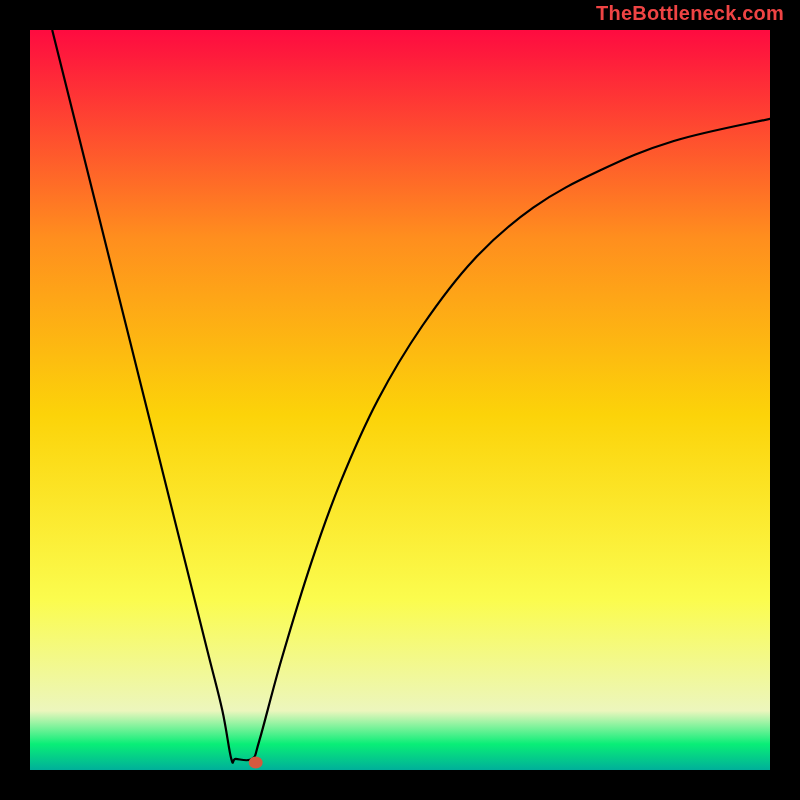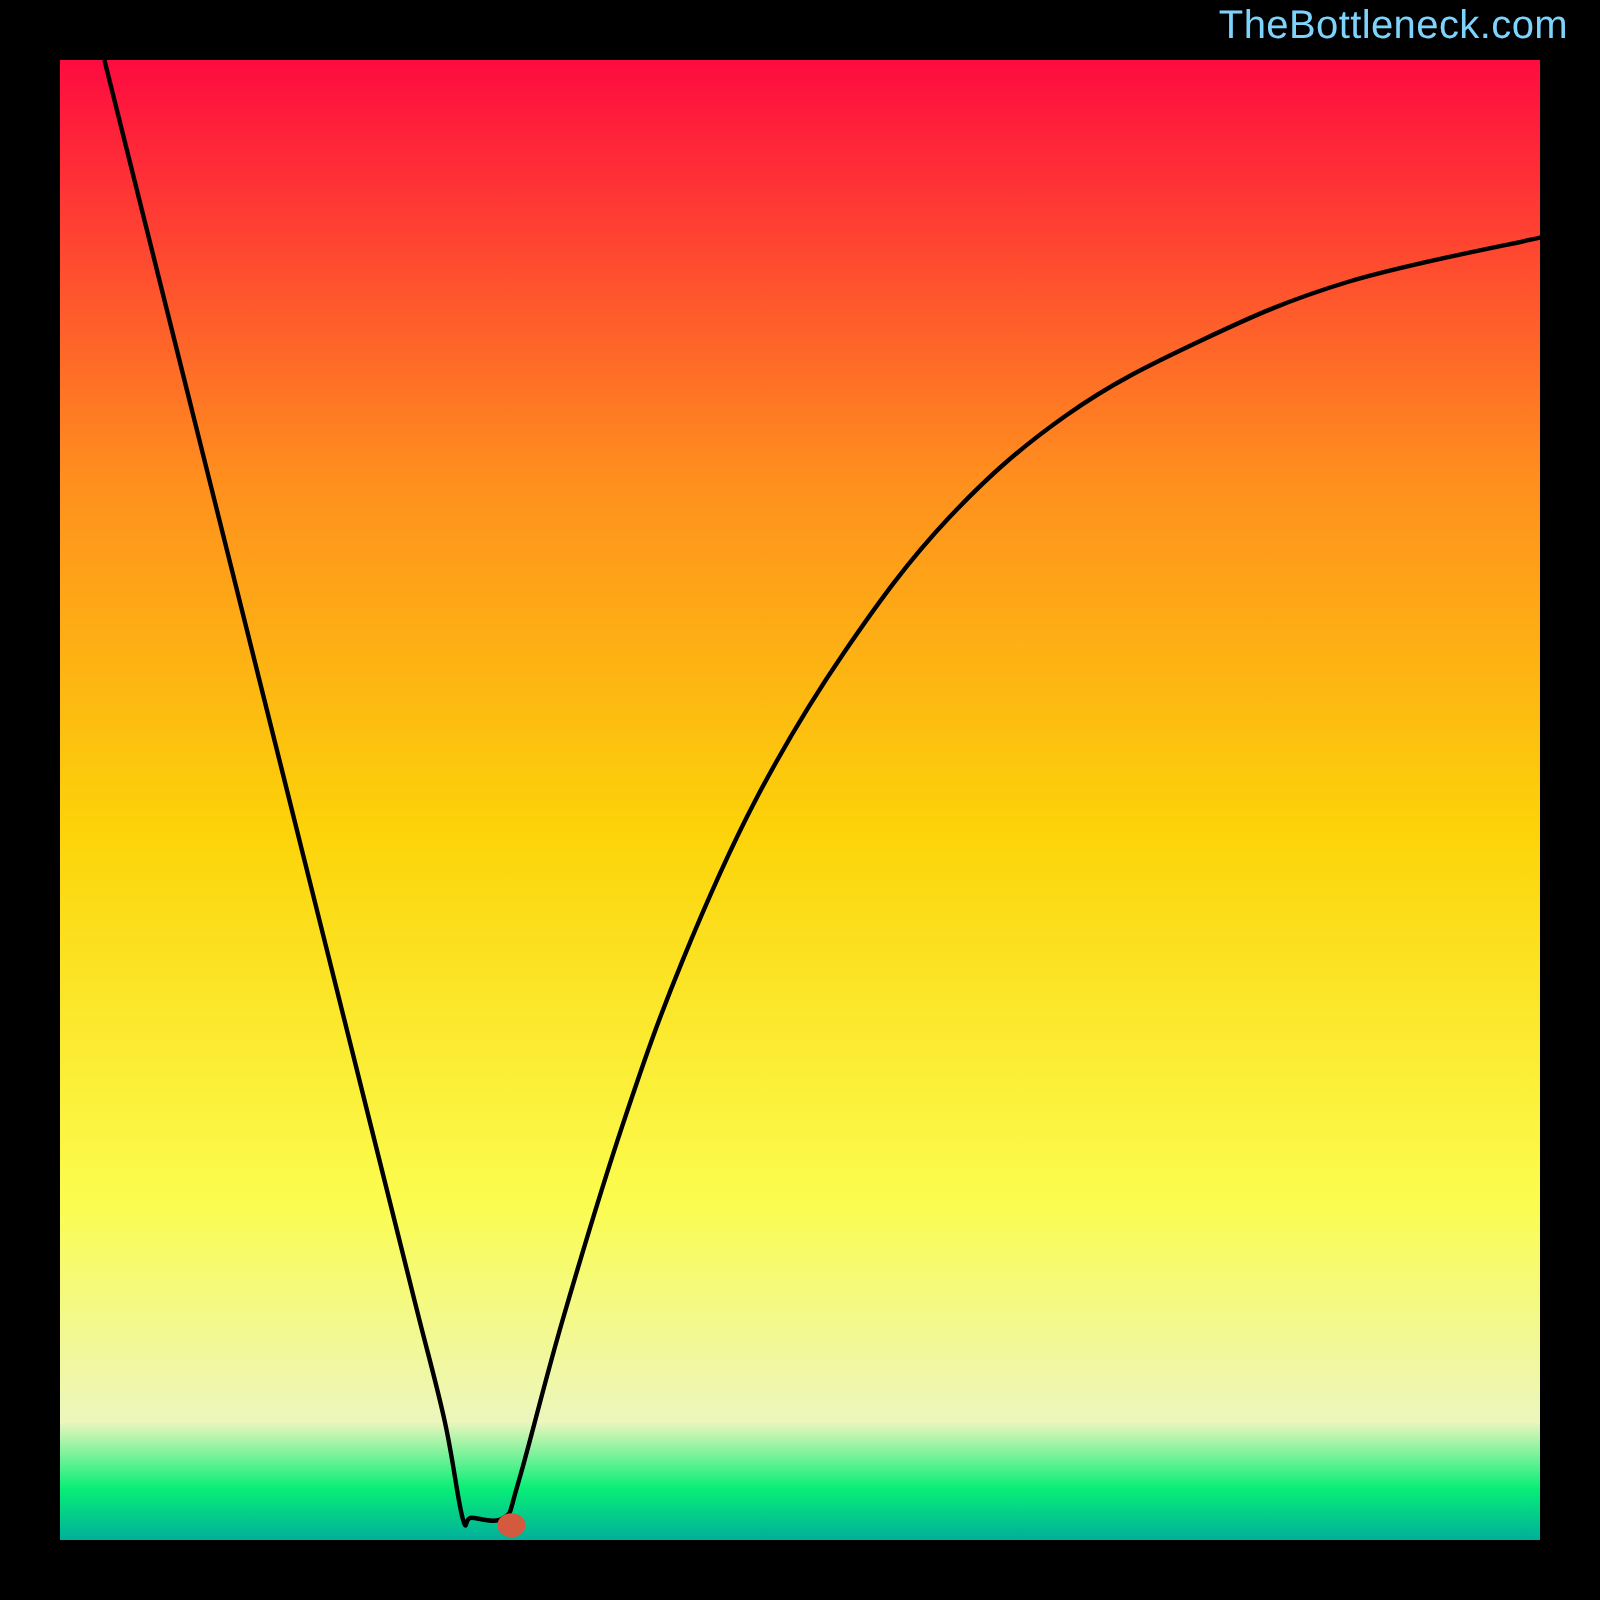--- a/index.html
+++ b/index.html
@@ -20,23 +20,23 @@
     position: absolute;
     left: 30px;
     top: 30px;
     width: 740px;
     height: 740px;
   }
   .watermark {
     position: absolute;
     top: 2px;
     right: 16px;
-    color: #7dd3fc;
+    color: #ef4444;
     font-size: 20px;
-    font-weight: normal;
+    font-weight: bold;
     letter-spacing: 0.2px;
   }
   svg {
     display: block;
   }
 </style>
 </head>
 <body>
 
 <div class="outer">

